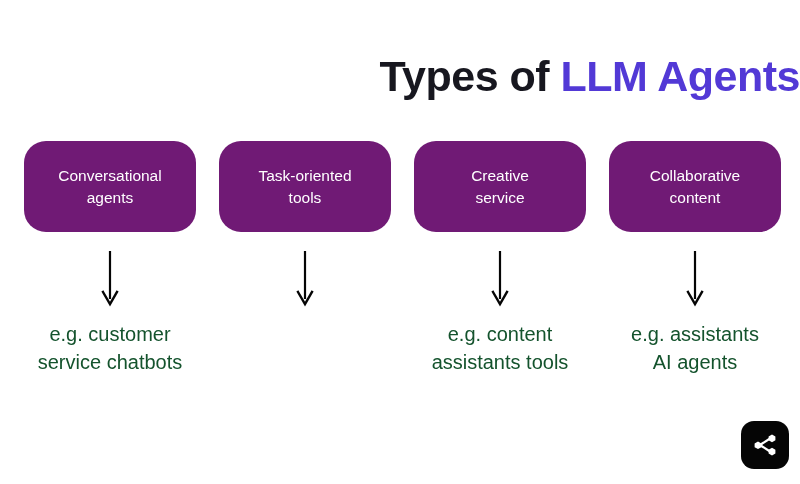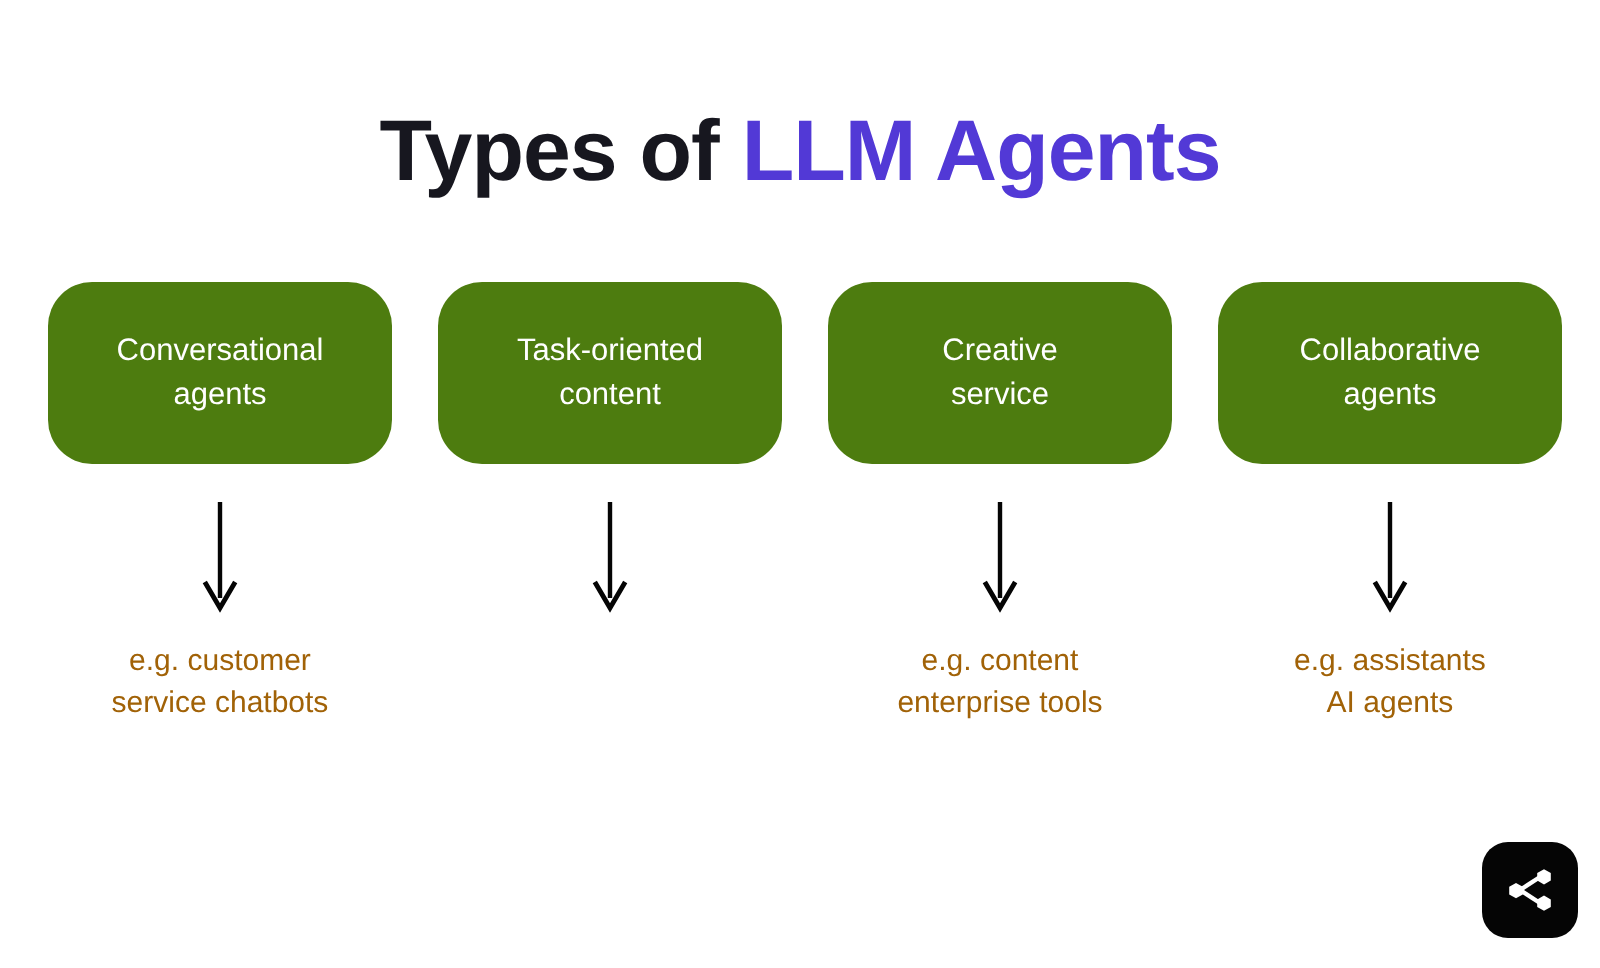--- a/index.html
+++ b/index.html
@@ -19,21 +19,21 @@
     height: 484px;
     background: #ffffff;
   }
 
   
   .title {
     position: absolute;
     top: 24px;
     left: 0;
     width: 800px;
-    text-align: center;
+    text-align: right;
     font-size: 43px;
     font-weight: bold;
     letter-spacing: -0.5px;
     line-height: 1.1;
     white-space: nowrap;
   }
   .title .part-dark { color: #17171f; }
   .title .part-accent { color: #5239d6; }
 
   
@@ -49,21 +49,21 @@
   .column {
     width: 172px;
     display: flex;
     flex-direction: column;
     align-items: center;
   }
 
   .node-box {
     width: 172px;
     height: 91px;
-    background: #4d7c0f;
+    background: #701a75;
     border-radius: 22px;
     display: flex;
     align-items: center;
     justify-content: center;
     box-sizing: border-box;
     padding: 0 10px;
   }
   .node-label {
     color: #ffffff;
     font-size: 15.5px;
@@ -74,22 +74,22 @@
 
   .arrow {
     margin-top: 19px;
     width: 22px;
     height: 56px;
     display: block;
   }
 
   .example-label {
     margin-top: 13px;
-    color: #a16207;
-    font-size: 15px;
+    color: #14532d;
+    font-size: 20px;
     line-height: 1.42;
     text-align: center;
     white-space: pre-line;
   }
 
   
   .share-badge {
     position: absolute;
     left: 741px;
     top: 421px;
@@ -123,45 +123,45 @@
         <line x1="11" y1="0" x2="11" y2="48" stroke="#050505" stroke-width="2.2"></line>
         <polyline points="4,41 11,53 18,41" fill="none" stroke="#050505" stroke-width="2.4" stroke-linecap="square"></polyline>
       </svg>
       <span class="example-label">e.g. customer
 service chatbots</span>
     </div>
 
     <div class="column">
       <div class="node-box">
         <span class="node-label">Task-oriented
-content</span>
+tools</span>
       </div>
       <svg class="arrow" viewBox="0 0 22 56" aria-hidden="true">
         <line x1="11" y1="0" x2="11" y2="48" stroke="#050505" stroke-width="2.2"></line>
         <polyline points="4,41 11,53 18,41" fill="none" stroke="#050505" stroke-width="2.4" stroke-linecap="square"></polyline>
       </svg>
     </div>
 
     <div class="column">
       <div class="node-box">
         <span class="node-label">Creative
 service</span>
       </div>
       <svg class="arrow" viewBox="0 0 22 56" aria-hidden="true">
         <line x1="11" y1="0" x2="11" y2="48" stroke="#050505" stroke-width="2.2"></line>
         <polyline points="4,41 11,53 18,41" fill="none" stroke="#050505" stroke-width="2.4" stroke-linecap="square"></polyline>
       </svg>
       <span class="example-label">e.g. content
-enterprise tools</span>
+assistants tools</span>
     </div>
 
     <div class="column">
       <div class="node-box">
         <span class="node-label">Collaborative
-agents</span>
+content</span>
       </div>
       <svg class="arrow" viewBox="0 0 22 56" aria-hidden="true">
         <line x1="11" y1="0" x2="11" y2="48" stroke="#050505" stroke-width="2.2"></line>
         <polyline points="4,41 11,53 18,41" fill="none" stroke="#050505" stroke-width="2.4" stroke-linecap="square"></polyline>
       </svg>
       <span class="example-label">e.g. assistants
 AI agents</span>
     </div>
 
   </div>

